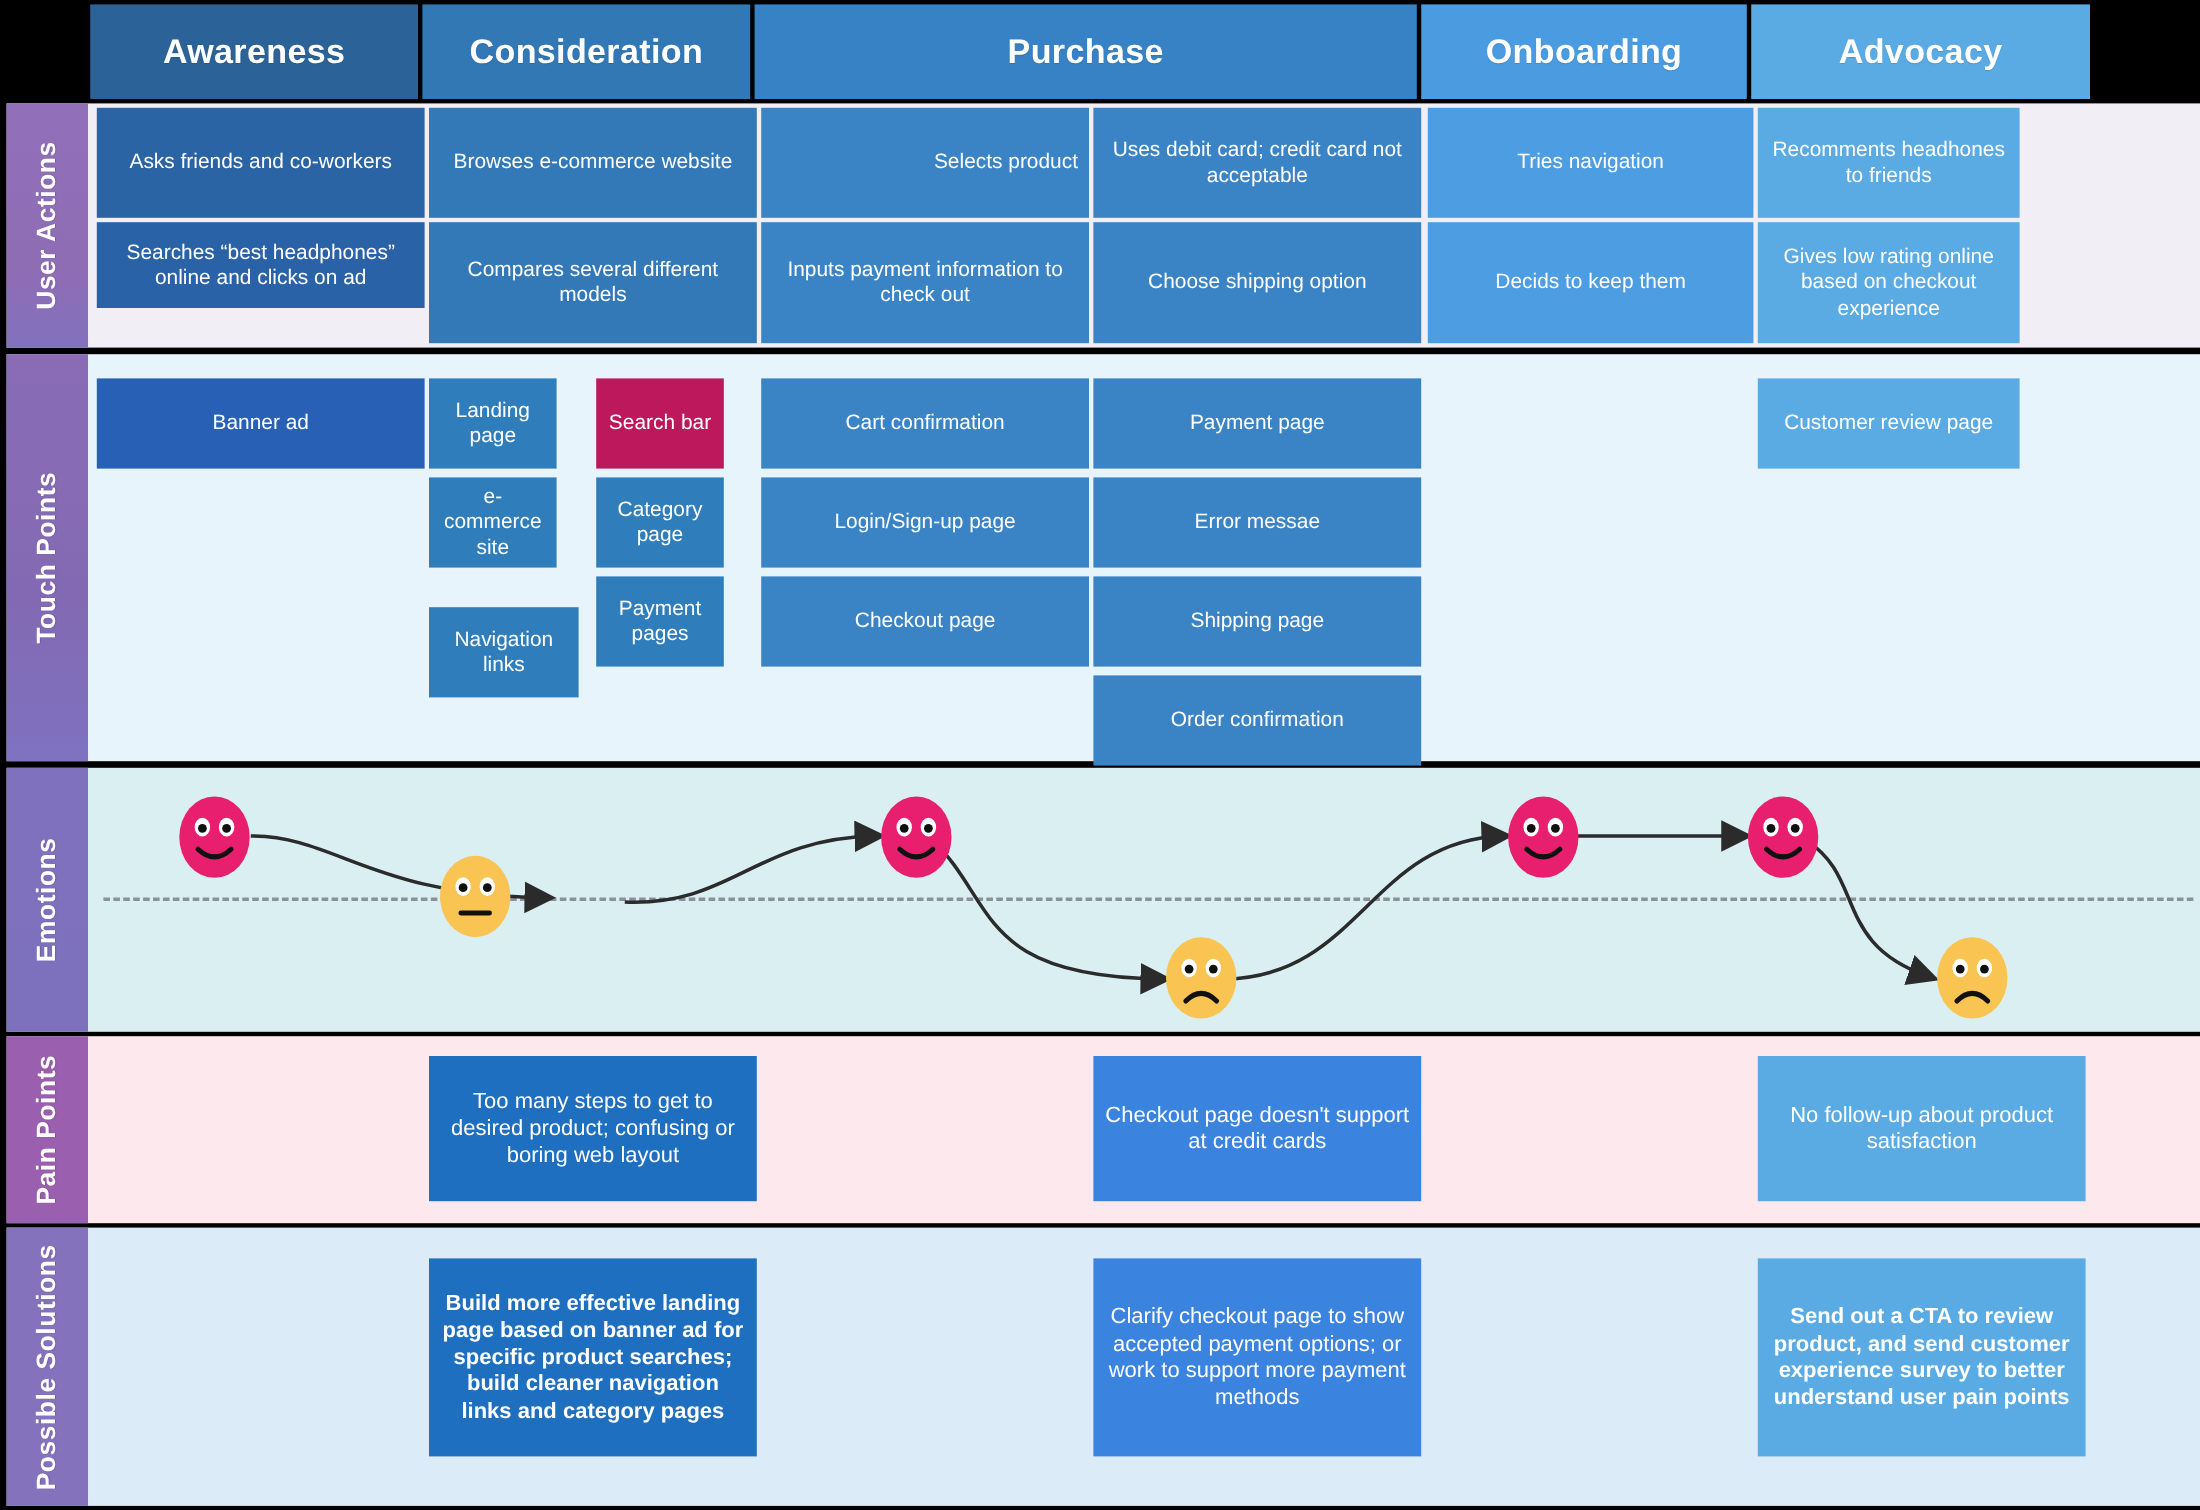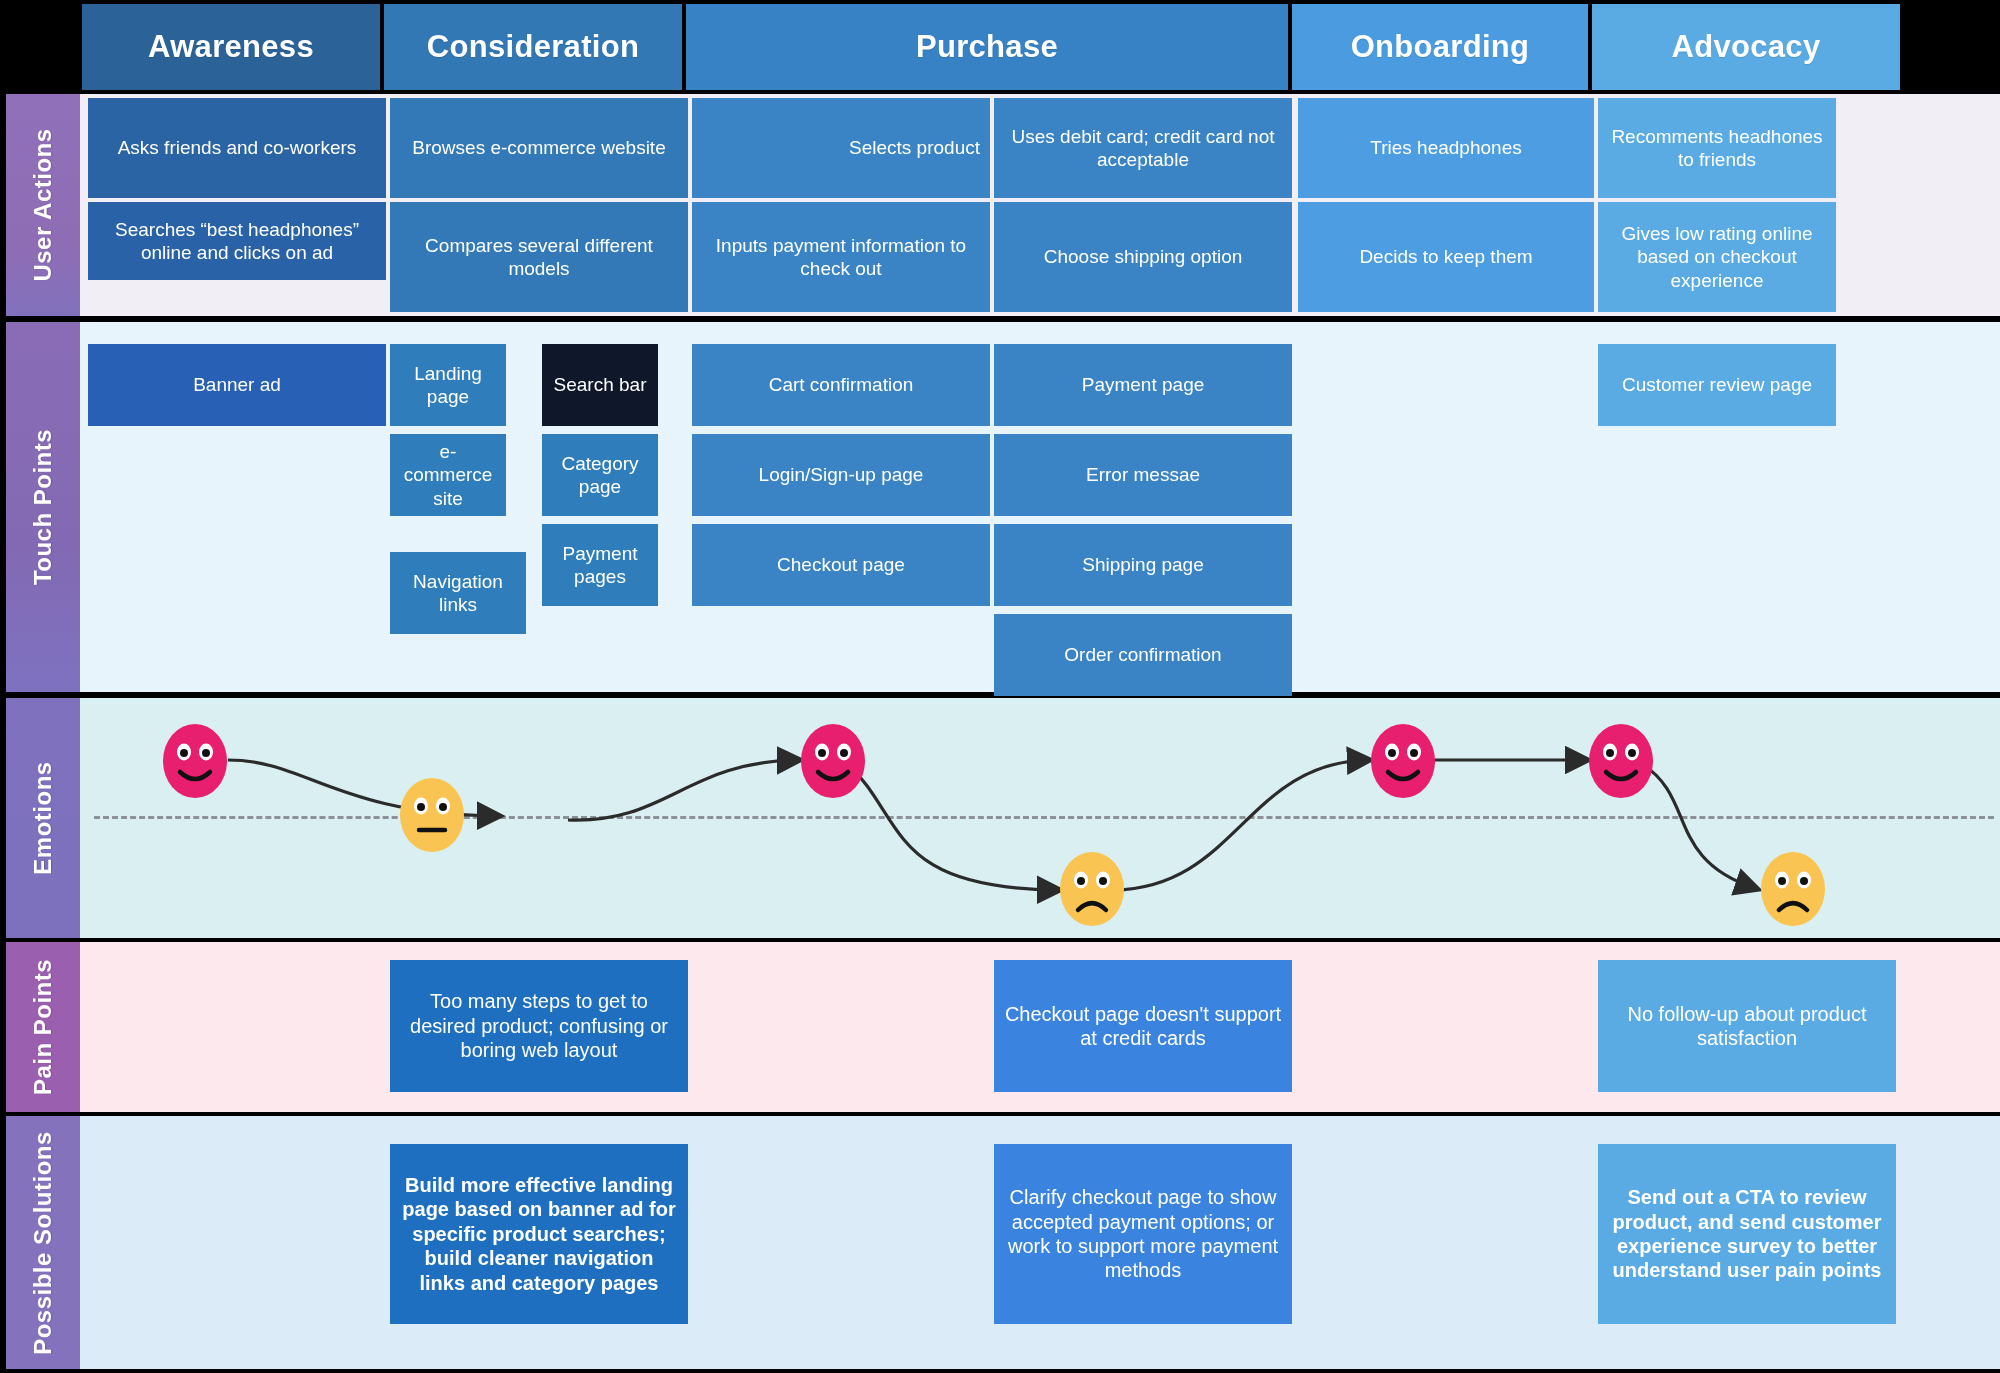--- a/index.html
+++ b/index.html
@@ -79,21 +79,21 @@
       </div>
 
     <div class="card" style="left:988px;top:4px;width:298px;height:100px;background:#3a84c6;font-size:19px;">
       <span>Uses debit card; credit card not acceptable</span>
       </div>
     <div class="card" style="left:988px;top:108px;width:298px;height:110px;background:#3a84c6;font-size:19px;">
       <span>Choose shipping option</span>
       </div>
 
     <div class="card" style="left:1292px;top:4px;width:296px;height:100px;background:#4c9de2;font-size:19px;">
-      <span>Tries headphones</span>
+      <span>Tries navigation</span>
       </div>
     <div class="card" style="left:1292px;top:108px;width:296px;height:110px;background:#4c9de2;font-size:19px;">
       <span>Decids to keep them</span>
       </div>
 
     <div class="card" style="left:1592px;top:4px;width:238px;height:100px;background:#5aabe4;font-size:19px;">
       <span>Recomments headhones to friends</span>
       </div>
     <div class="card" style="left:1592px;top:108px;width:238px;height:110px;background:#5aabe4;font-size:19px;">
       <span>Gives low rating online based on checkout experience</span>
@@ -112,21 +112,21 @@
     <div class="card" style="left:384px;top:22px;width:116px;height:82px;background:#2f7ebb;font-size:19px;">
       <span>Landing page</span>
       </div>
     <div class="card" style="left:384px;top:112px;width:116px;height:82px;background:#2f7ebb;font-size:19px;">
       <span>e-commerce site</span>
       </div>
     <div class="card" style="left:384px;top:202px;width:136px;height:82px;background:#2f7ebb;font-size:19px;margin-top:28px;">
       <span>Navigation links</span>
       </div>
 
-    <div class="card" style="left:536px;top:22px;width:116px;height:82px;background:#0f172a;font-size:19px;align-items:center;">
+    <div class="card" style="left:536px;top:22px;width:116px;height:82px;background:#be185d;font-size:19px;align-items:center;">
       <span>Search bar</span>
       </div>
     <div class="card" style="left:536px;top:112px;width:116px;height:82px;background:#2f7ebb;font-size:19px;">
       <span>Category page</span>
       </div>
     <div class="card" style="left:536px;top:202px;width:116px;height:82px;background:#2f7ebb;font-size:19px;">
       <span>Payment pages</span>
       </div>
 
     <div class="card" style="left:686px;top:22px;width:298px;height:82px;background:#3a84c6;font-size:19px;">

